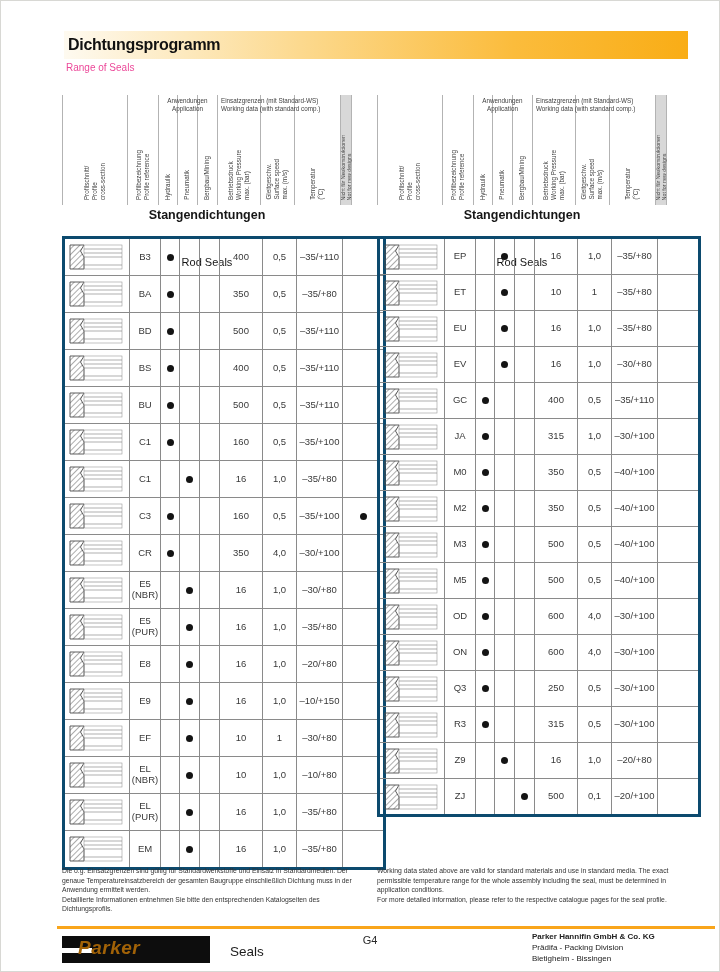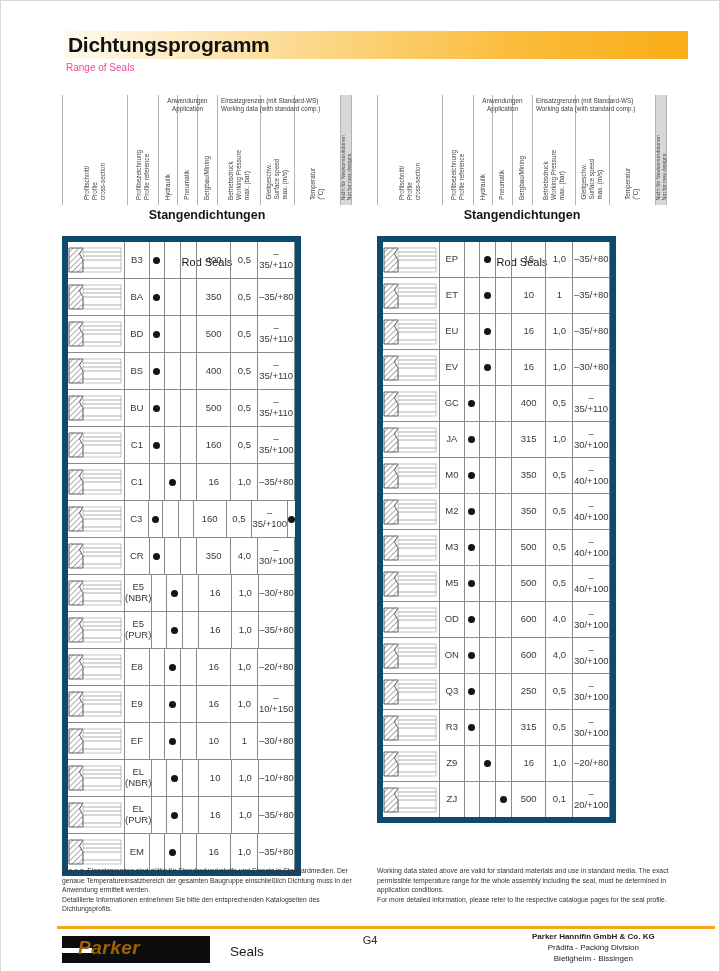--- a/index.html
+++ b/index.html
@@ -8,21 +8,21 @@
     font-family:"Liberation Sans","DejaVu Sans",sans-serif;color:#222;
     overflow:hidden;
   }
   .page-frame{position:absolute;inset:0;border:1px solid #d8d8d4;pointer-events:none;}
 
   
   .title-bar{
     position:absolute;left:64px;top:31px;width:624px;height:28px;
     background:linear-gradient(to right,#fefaf0 0%,#fcd98e 38%,#fbbc3c 72%,#f9ad16 100%);
   }
-  .title-text{font-size:21px;font-weight:bold;color:#111;line-height:28px;padding-left:4px;letter-spacing:-0.3px;}
+  .title-text{font-size:16px;font-weight:bold;color:#111;line-height:28px;padding-left:4px;letter-spacing:-0.3px;}
   .subtitle{position:absolute;left:66px;top:62px;font-size:10px;color:#ec4899;}
 
   
   #tables-area{position:absolute;inset:0;border-radius:22px;}
   .table-block{position:absolute;top:95px;width:290px;}
   .table-block.left{left:62px;}
   .table-block.right{left:377px;}
 
   .thead{position:relative;display:flex;height:110px;width:290px;}
   .hcell{box-sizing:border-box;border-left:1px solid #b3b3b3;display:flex;align-items:flex-end;justify-content:center;padding-bottom:5px;}
@@ -33,21 +33,21 @@
   .vtext{writing-mode:vertical-rl;transform:rotate(180deg);font-size:6.3px;line-height:1.3;color:#3e3e3e;white-space:pre-line;}
   .gray .vtext{font-size:5.3px;line-height:1.15;color:#4a4a4a;}
   .group{position:absolute;top:2px;font-size:6.3px;line-height:1.3;color:#3e3e3e;white-space:pre-line;}
   .group-app{left:96px;width:59px;text-align:center;}
   .group-work{left:157px;width:128px;text-align:left;padding-left:2px;}
 
   .section-title{height:31px;padding-top:3px;text-align:center;box-sizing:border-box;}
   .st-de{font-size:12.5px;font-weight:bold;color:#161616;line-height:1.15;}
   .st-en{font-size:11px;color:#161616;line-height:1.2;margin-top:34px;}
 
-  .grid{width:239px;box-sizing:border-box;border:6px solid #0c4a6e;}
+  .grid{width:324px;box-sizing:border-box;border:3px solid #0c4a6e;}
   .trow{display:flex;border-bottom:1px solid #8a8a8a;}
   .trow:last-child{border-bottom:none;}
   .left .trow{height:36px;}
   .right .trow{height:35px;}
   .c{box-sizing:border-box;border-right:1px solid #8a8a8a;display:flex;align-items:center;justify-content:center;
      font-size:9.5px;color:#383838;text-align:center;white-space:pre-line;line-height:1.15;}
   .c.last{border-right:none;flex:1;}
   .dot{width:7px;height:7px;border-radius:50%;background:#141414;}
   .profile-svg{display:block;}
 
@@ -56,21 +56,21 @@
   .footnote.de{left:62px;}
   .footnote.en{left:377px;}
 
   
   .footer-rule{position:absolute;left:57px;top:926px;width:658px;height:3px;background:#f9a51b;}
   .parker-logo{position:absolute;left:62px;top:936px;width:148px;height:27px;background:#0d0d0d;}
   .parker-dash{position:absolute;left:0;top:12px;width:30px;height:5px;background:#ffffff;}
   .parker-word{position:absolute;left:16px;top:1px;color:#a16207;font-size:19px;font-weight:bold;font-style:italic;letter-spacing:0.5px;}
   .logo-suffix{position:absolute;left:230px;top:944px;font-size:13.5px;color:#1c1c1c;}
   .page-number{position:absolute;left:0;top:934px;width:740px;text-align:center;font-size:11px;color:#2a2a2a;}
-  .company{position:absolute;left:532px;top:932px;font-size:8px;line-height:1.35;color:#222;text-align:center;}
+  .company{position:absolute;left:532px;top:932px;font-size:8px;line-height:1.35;color:#222;}
   .company .l1{font-weight:bold;}
 </style>
 </head>
 <body>
 
 <svg width="0" height="0" style="position:absolute" aria-hidden="true">
   <defs>
     <pattern id="hatch" width="4" height="4" patternUnits="userSpaceOnUse" patternTransform="rotate(45)">
       <line x1="0" y1="0" x2="0" y2="4" stroke="#5a5a5a" stroke-width="1"></line>
     </pattern>

